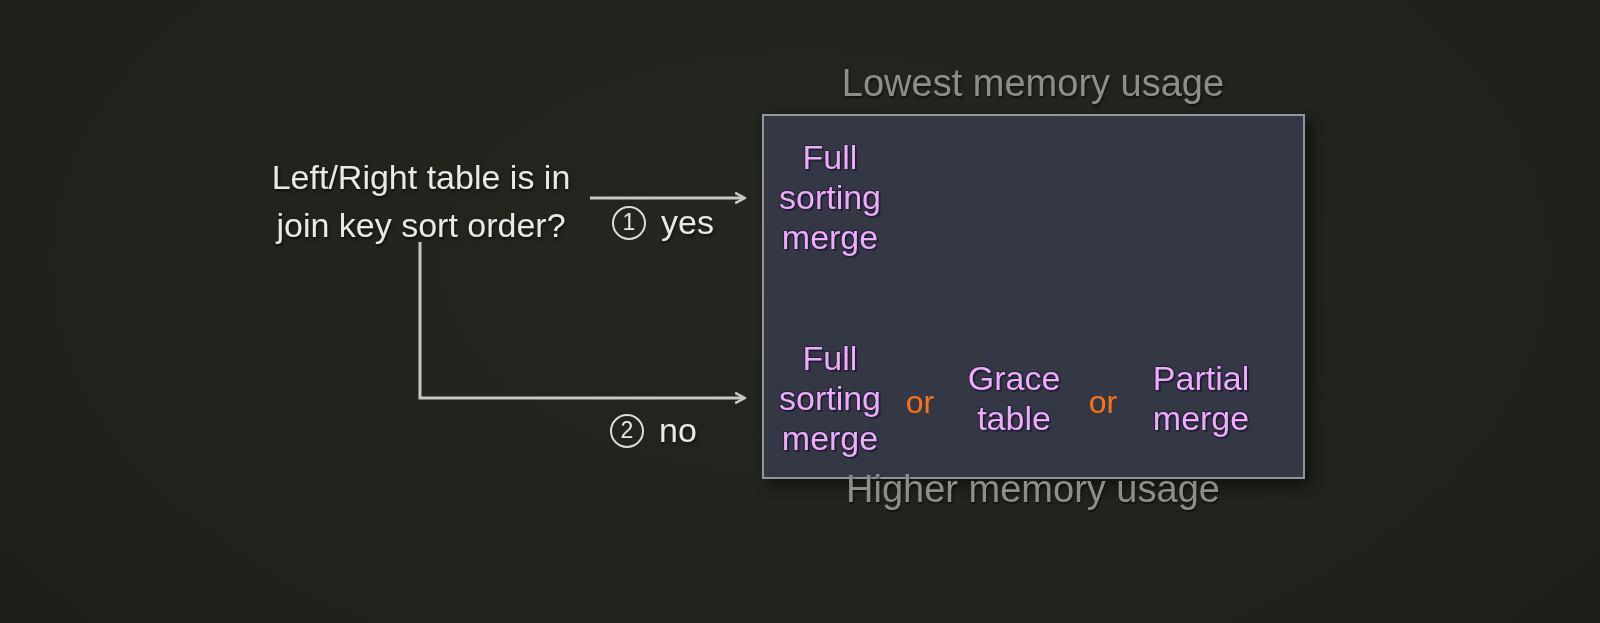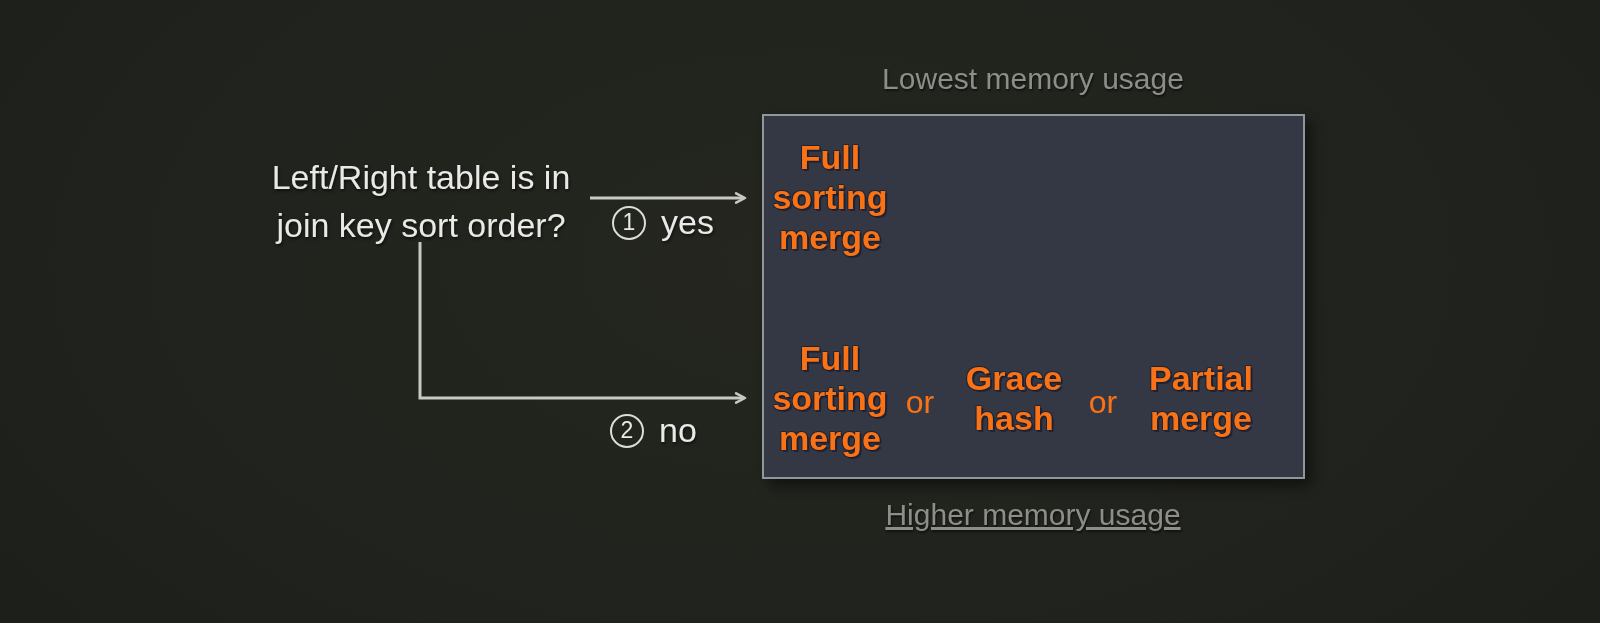--- a/index.html
+++ b/index.html
@@ -55,47 +55,47 @@
     line-height: 1;
     color: #e9eae7;
     text-shadow: none;
     flex: 0 0 auto;
   }
   .caption {
     position: absolute;
     left: 733px;
     width: 600px;
     text-align: center;
-    font-size: 30px;
+    font-size: 38px;
     color: #8d8e89;
     text-shadow: 1px 2px 2px rgba(0,0,0,0.5);
   }
   .caption.top { top: 62px; }
-  .caption.bottom { top: 498px; text-decoration: underline; }
+  .caption.bottom { top: 468px; }
   .box {
     position: absolute;
     left: 762px;
     top: 114px;
     width: 543px;
     height: 365px;
     box-sizing: border-box;
     background: #343845;
     border: 2px solid #91959c;
     box-shadow: 6px 7px 12px rgba(0,0,0,0.45);
   }
   .cell {
     position: absolute;
     text-align: center;
     white-space: pre-line;
   }
   .opt {
     font-size: 34px;
-    font-weight: bold;
+    font-weight: normal;
     line-height: 40px;
-    color: #f97316;
+    color: #f0abfc;
     text-shadow: 2px 2px 0 rgba(18,22,40,0.6),
                  -1px -1px 0 rgba(18,22,40,0.4),
                  1px -1px 0 rgba(18,22,40,0.4),
                  -1px 1px 0 rgba(18,22,40,0.4);
   }
   .conj {
     font-size: 32px;
     line-height: 40px;
     color: #f97316;
   }
@@ -139,21 +139,21 @@
   <div class="box">
     <div class="cell opt top-merge">Full
 sorting
 merge</div>
 
     <div class="cell opt b-merge">Full
 sorting
 merge</div>
     <div class="cell conj or1">or</div>
     <div class="cell opt b-grace">Grace
-hash</div>
+table</div>
     <div class="cell conj or2">or</div>
     <div class="cell opt b-partial">Partial
 merge</div>
   </div>
 
   <div class="caption bottom">Higher memory usage</div>
 
 </div>
 
 </body></html>

